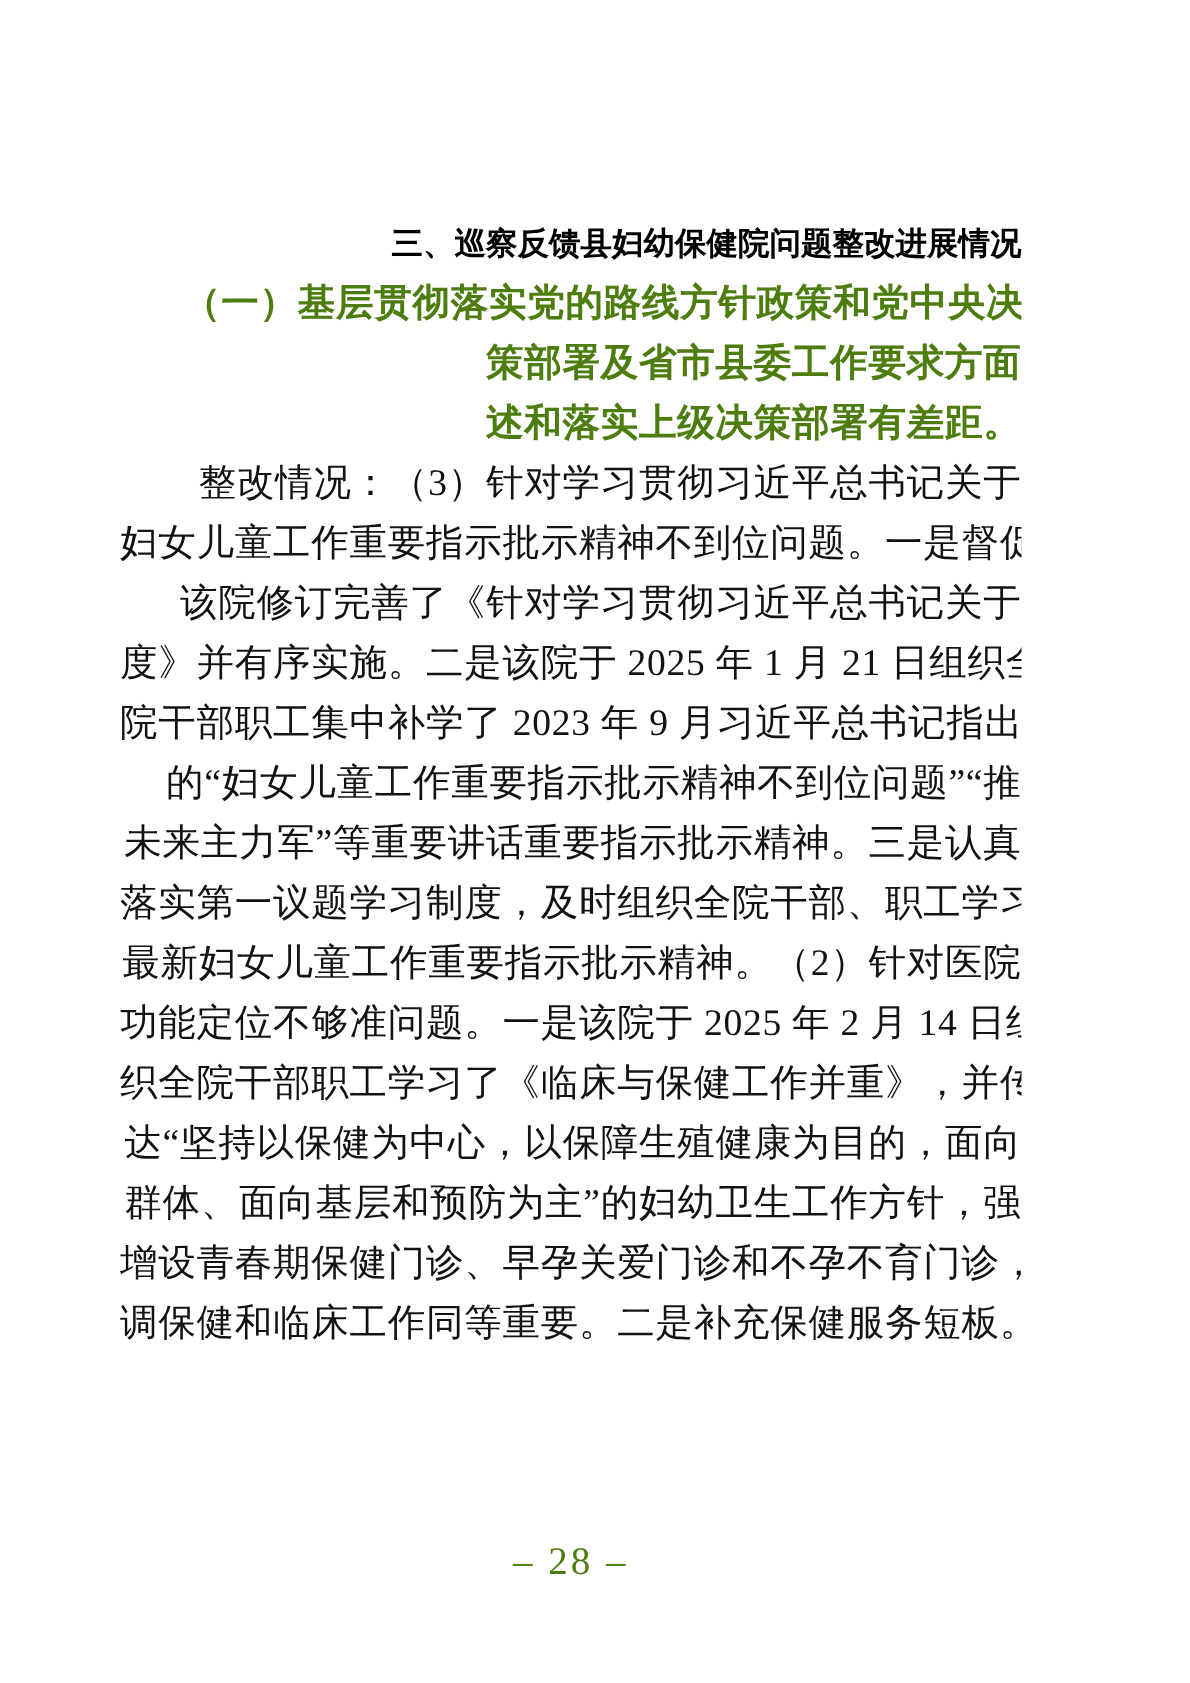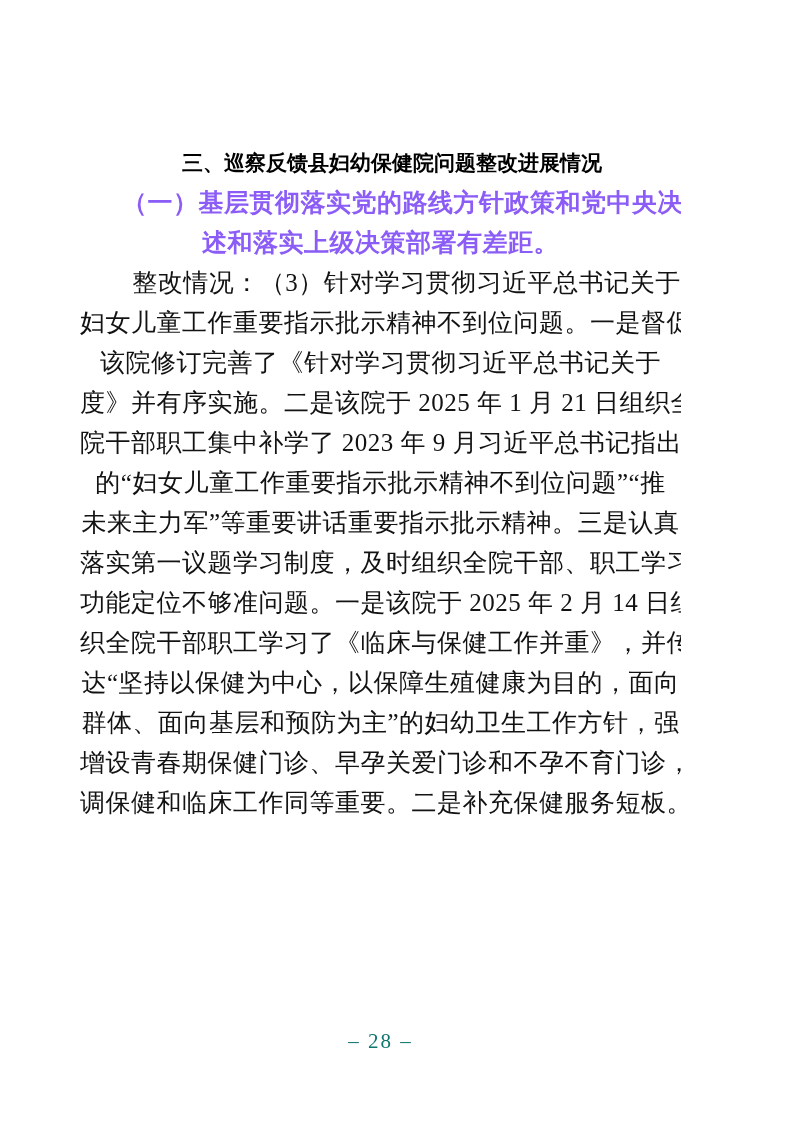--- a/index.html
+++ b/index.html
@@ -23,69 +23,71 @@
     top: 143px;
     width: 601px;
   }
   .line {
     height: 40px;
     line-height: 40px;
     font-size: 25px;
     letter-spacing: 0.5px;
     white-space: nowrap;
     overflow: hidden;
-    text-align: center;
+    text-align: right;
     color: #121212;
   }
   
   .h1 {
     font-family: "Liberation Sans", "DejaVu Sans", sans-serif;
     font-weight: bold;
     font-size: 21px;
     letter-spacing: 0px;
     text-indent: 23px;
     color: #000000;
   }
   
   .h2, .h3 {
     font-weight: bold;
-    color: #8b5cf6;
+    color: #4d7c0f;
   }
   .ind-a { text-indent: 42px; }  
   .ind-b { text-indent: 53px; }  
   .ind-c { text-indent: 52px; }  
   .page-number {
     position: absolute;
     top: 1026px;
     left: 80px;
     width: 601px;
     height: 30px;
     line-height: 30px;
     text-align: center;
-    font-size: 21px;
+    font-size: 26px;
     letter-spacing: 2px;
-    color: #0f766e;
+    color: #4d7c0f;
   }
 </style>
 </head>
 <body>
 
 <div class="doc-page">
   <div class="text-block">
     <div class="line h1">三、巡察反馈县妇幼保健院问题整改进展情况</div>
     <div class="line h2 ind-a">（一）基层贯彻落实党的路线方针政策和党中央决</div>
+    <div class="line h2">策部署及省市县委工作要求方面</div>
     <div class="line h3">述和落实上级决策部署有差距。</div>
     <div class="line ind-c">整改情况：（3）针对学习贯彻习近平总书记关于</div>
     <div class="line">妇女儿童工作重要指示批示精神不到位问题。一是督促</div>
     <div class="line">该院修订完善了《针对学习贯彻习近平总书记关于</div>
     <div class="line">度》并有序实施。二是该院于 2025 年 1 月 21 日组织全</div>
     <div class="line">院干部职工集中补学了 2023 年 9 月习近平总书记指出</div>
     <div class="line">的“妇女儿童工作重要指示批示精神不到位问题”“推</div>
     <div class="line">未来主力军”等重要讲话重要指示批示精神。三是认真</div>
     <div class="line">落实第一议题学习制度，及时组织全院干部、职工学习</div>
+    <div class="line">最新妇女儿童工作重要指示批示精神。（2）针对医院</div>
     <div class="line">功能定位不够准问题。一是该院于 2025 年 2 月 14 日组</div>
     <div class="line">织全院干部职工学习了《临床与保健工作并重》，并传</div>
     <div class="line">达“坚持以保健为中心，以保障生殖健康为目的，面向</div>
     <div class="line">群体、面向基层和预防为主”的妇幼卫生工作方针，强</div>
     <div class="line">增设青春期保健门诊、早孕关爱门诊和不孕不育门诊，</div>
     <div class="line">调保健和临床工作同等重要。二是补充保健服务短板。</div>
   </div>
   <div class="page-number">– 28 –</div>
 </div>
 

